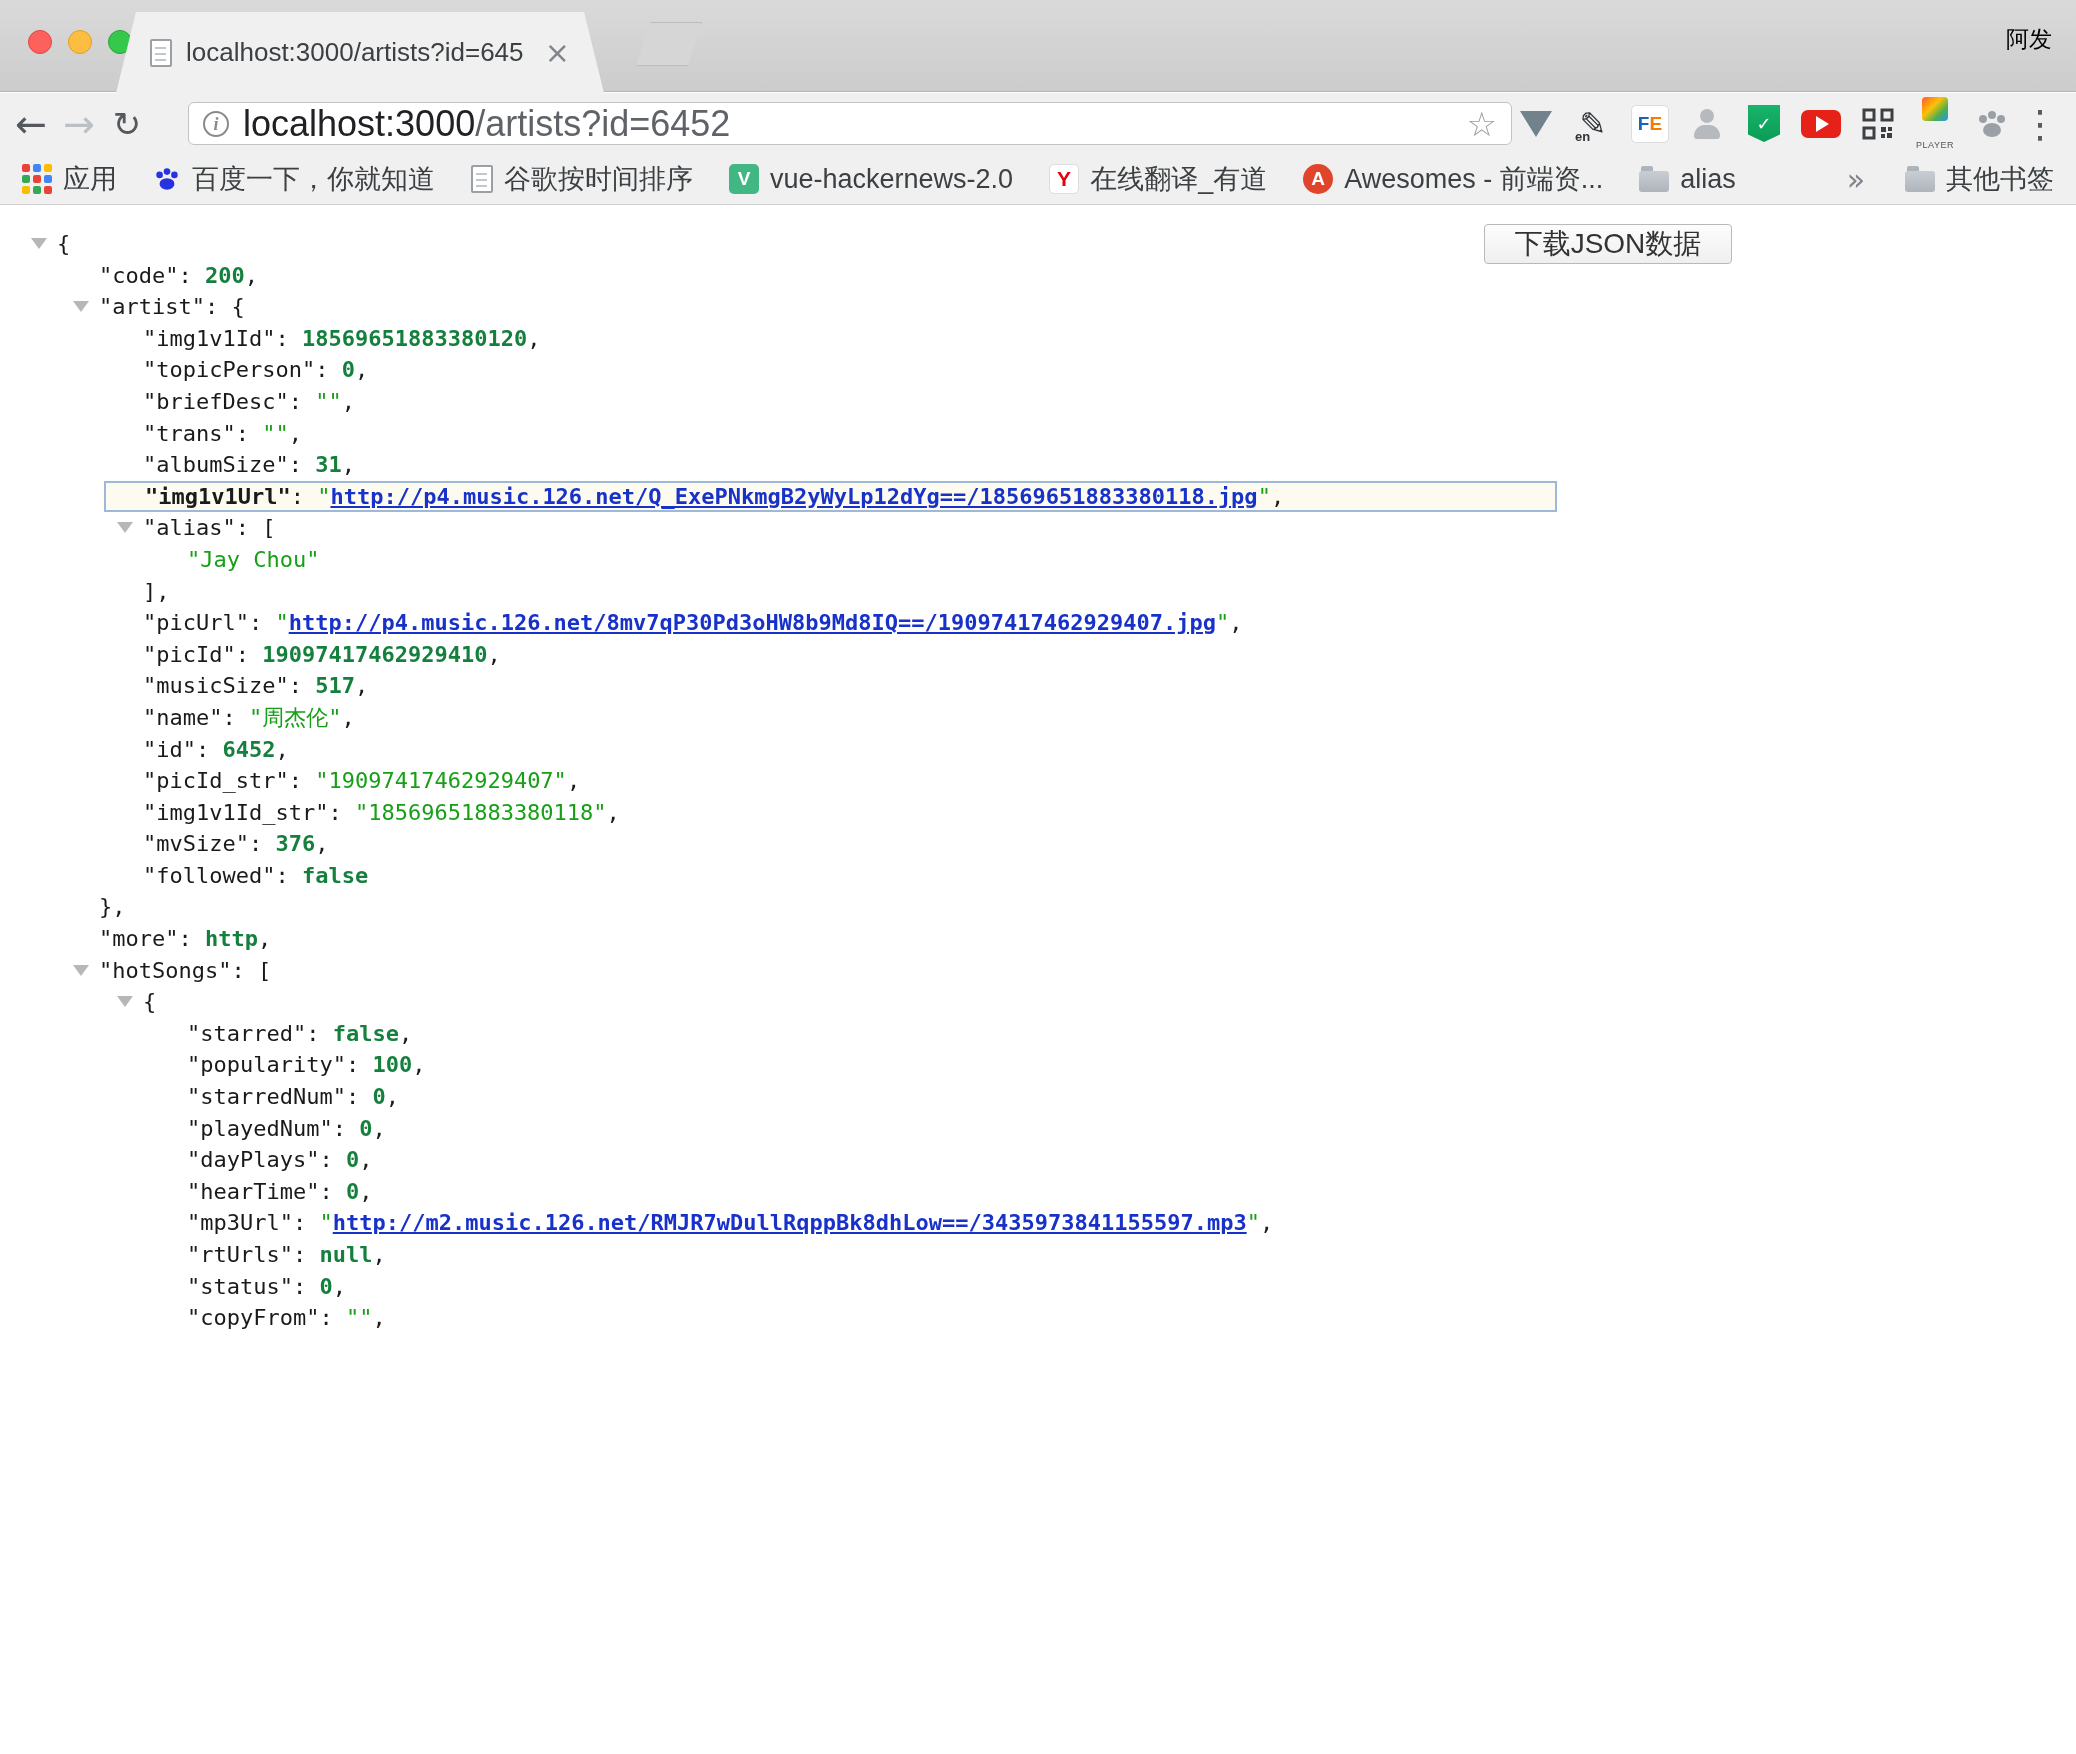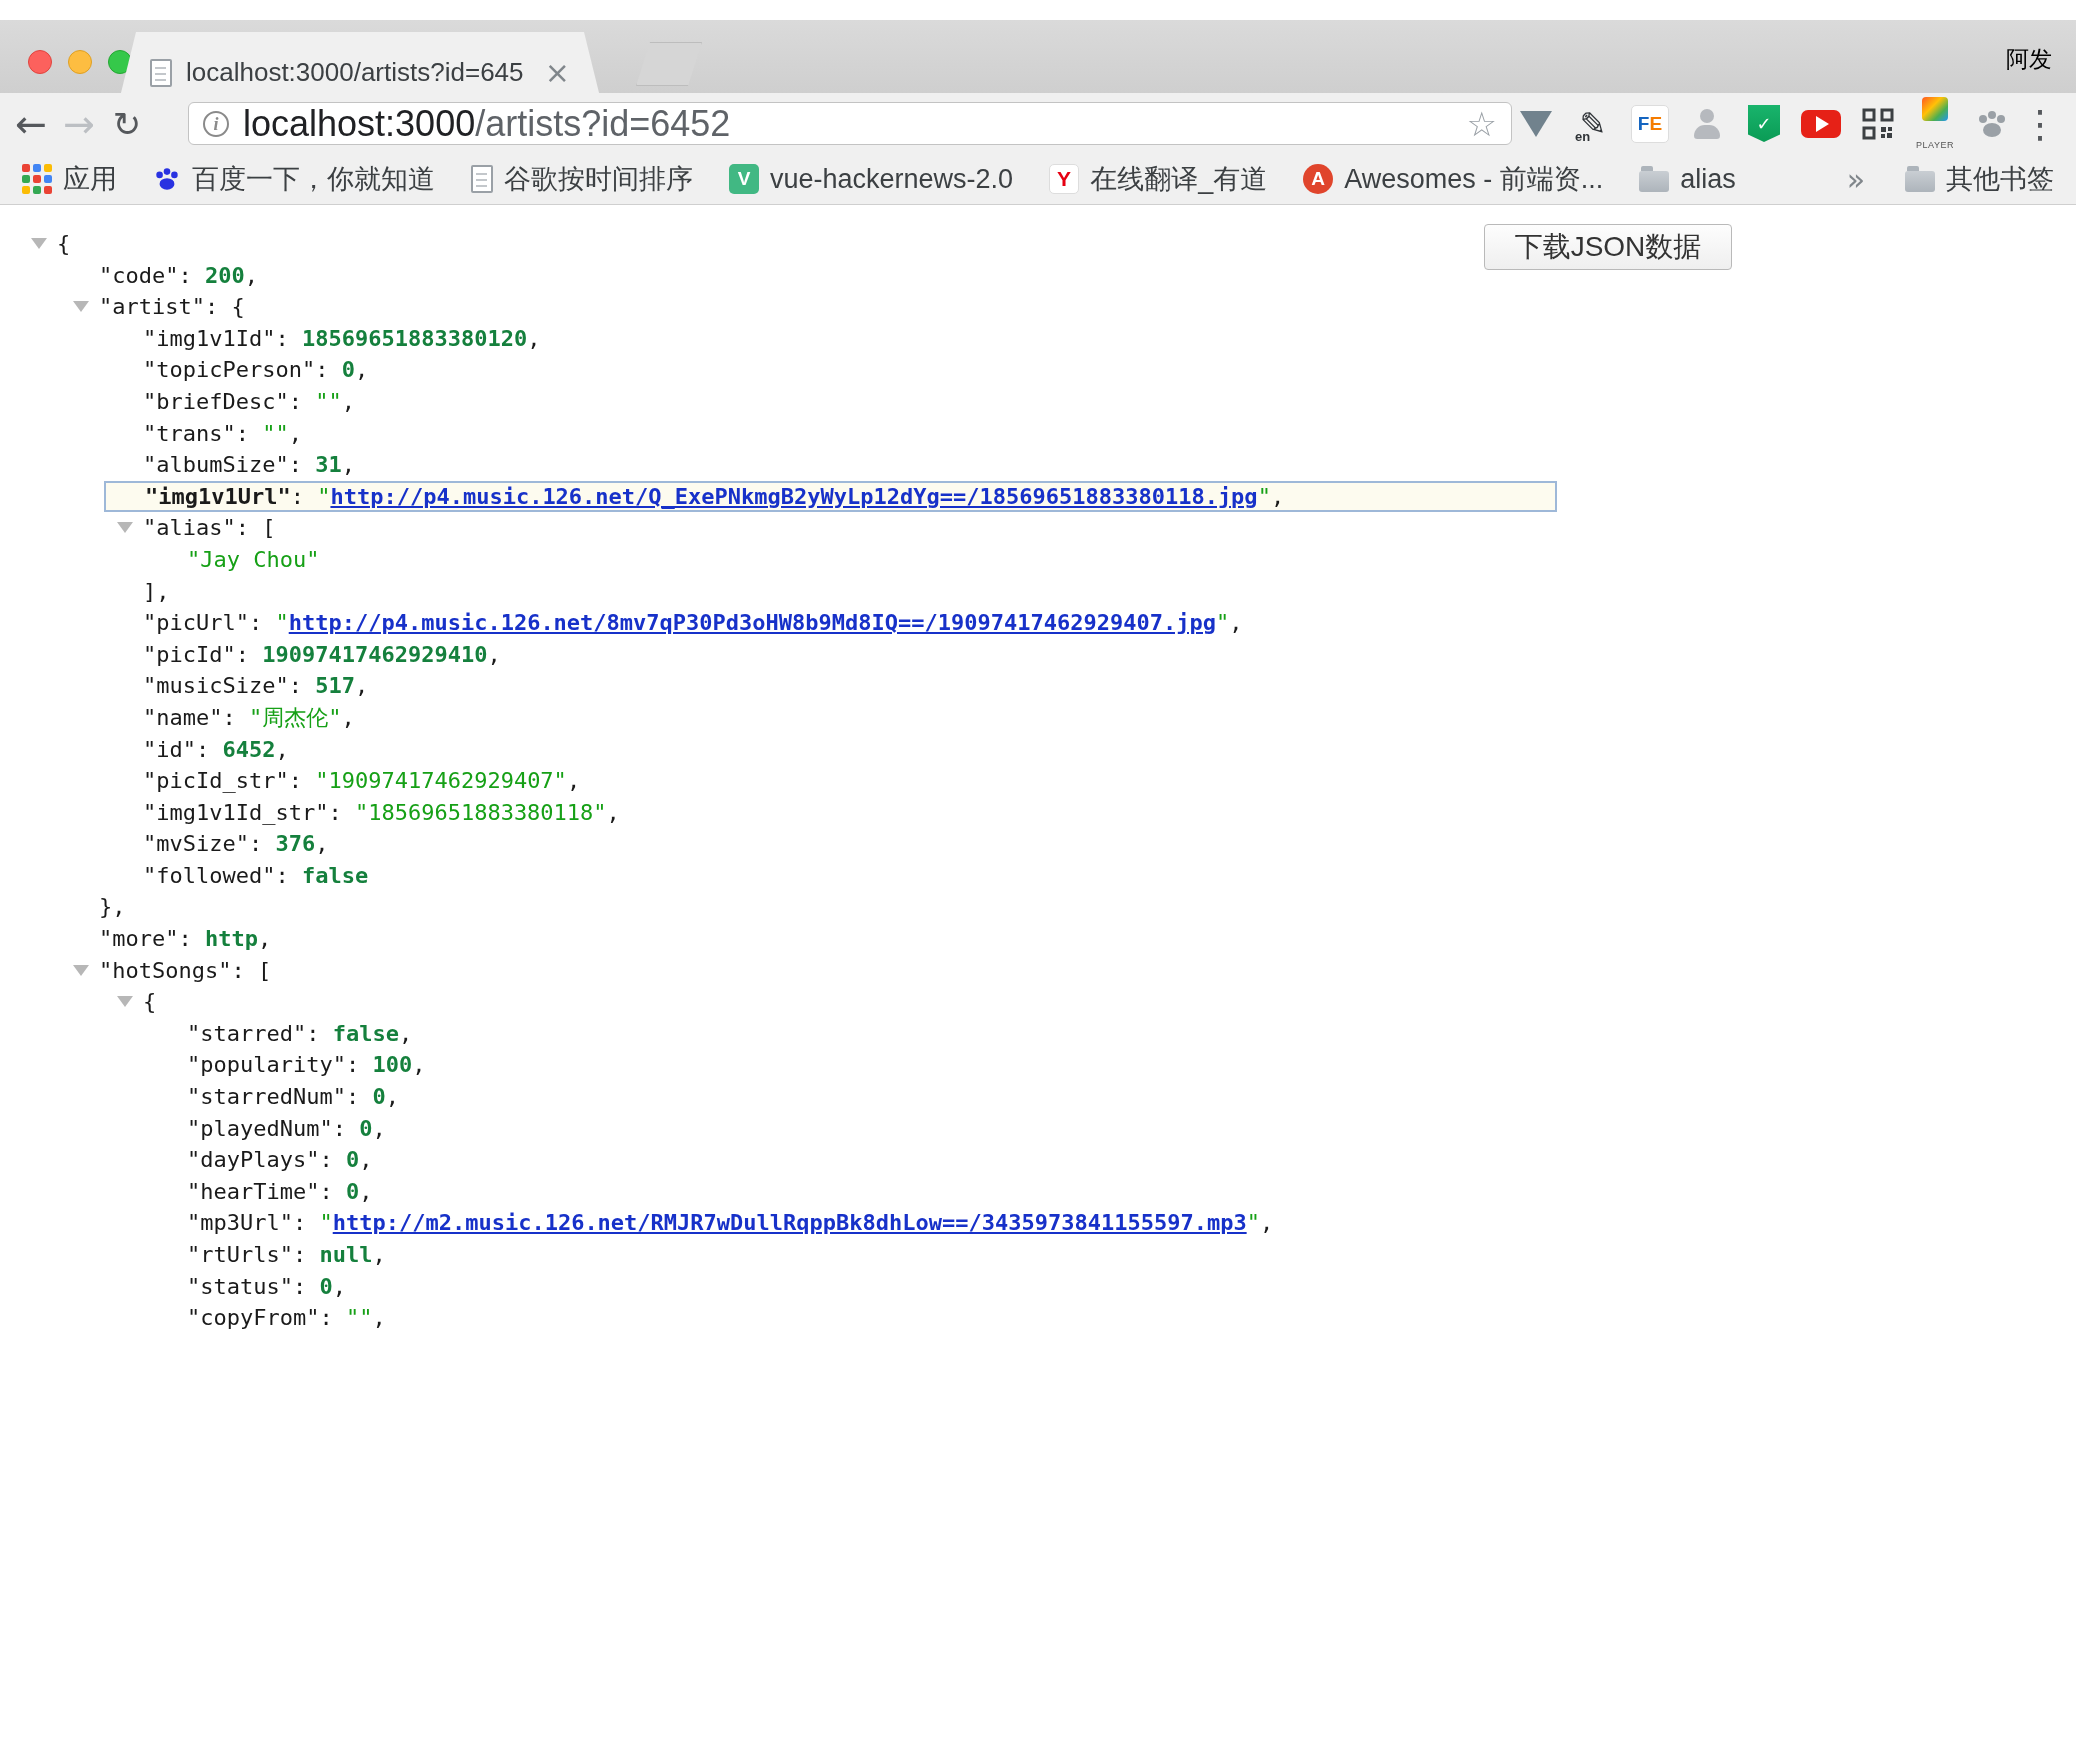--- a/index.html
+++ b/index.html
@@ -2,21 +2,21 @@
 <html><head>
 <meta charset="utf-8">
 <style>
   * { margin:0; padding:0; box-sizing:border-box; }
   html,body { width:2076px; height:1754px; overflow:hidden; background:#fff;
               font-family:"Liberation Sans", sans-serif; }
   .glyph { font-family:"DejaVu Sans", sans-serif; }
 
   
   .tabstrip { position:absolute; top:0; left:0; width:2076px; height:92px;
-              background:linear-gradient(#dadada,#cccccc); border-bottom:1px solid #b3b3b3;margin-top:20px; }
+              background:linear-gradient(#dadada,#cccccc); border-bottom:1px solid #b3b3b3; }
   .traffic { position:absolute; left:28px; top:30px; display:flex; gap:16px; }
   .light { width:24px; height:24px; border-radius:50%; }
   .light.red    { background:#fc615d; border:1px solid #e0443e; }
   .light.yellow { background:#fdbd41; border:1px solid #dfa023; }
   .light.green  { background:#35c84a; border:1px solid #24a732; }
   .tab { position:absolute; left:116px; top:12px; width:488px; height:81px;
          background:#f0f0f0; clip-path:polygon(20px 0, calc(100% - 20px) 0, 100% 100%, 0 100%);
          display:flex; align-items:center; padding:0 34px; gap:14px; }
   .tab-title { flex:1; font-size:26px; color:#3c4043; white-space:nowrap; overflow:hidden; }
   .tab-close { font-size:30px; color:#80868b; line-height:1; cursor:pointer; }
@@ -100,21 +100,21 @@
   .folder::before { content:""; position:absolute; top:-5px; left:2px; width:12px; height:5px;
                     background:#adb4bb; border-radius:2px 2px 0 0; }
   .bm-right { margin-left:auto; display:flex; align-items:center; gap:40px; }
   .overflow-chevron { font-size:30px; color:#80868b; cursor:pointer; }
 
   
   .content { position:absolute; top:206px; left:0; width:2076px; height:1548px; background:#fff; }
   .btn { font-size:28px; color:#333; background:linear-gradient(#fdfdfd,#efefef);
          border:1px solid #b9b9b9; border-radius:4px; cursor:pointer;
          font-family:"Liberation Sans", sans-serif; }
-  .download-btn { position:absolute; top:18px; left:1484px; width:248px; height:46px; }
+  .download-btn { position:absolute; top:18px; left:1484px; width:248px; height:40px; }
   .seg { position:absolute; top:18px; left:1772px; display:flex; }
   .seg .btn { width:148px; height:54px; border-radius:0; }
   .seg .btn:first-child { border-radius:4px 0 0 4px; background:#e2e2e2;
                           box-shadow:inset 0 1px 3px rgba(0,0,0,.12); }
   .seg .btn:last-child { border-radius:0 4px 4px 0; margin-left:-1px; }
 
   
   #json-view { position:absolute; top:22px; left:0; width:2076px;
                font-family:"DejaVu Sans Mono", monospace; font-size:22px; color:#1b1b1b; }
   .line { position:relative; height:31.6px; line-height:31.6px; white-space:pre; }

